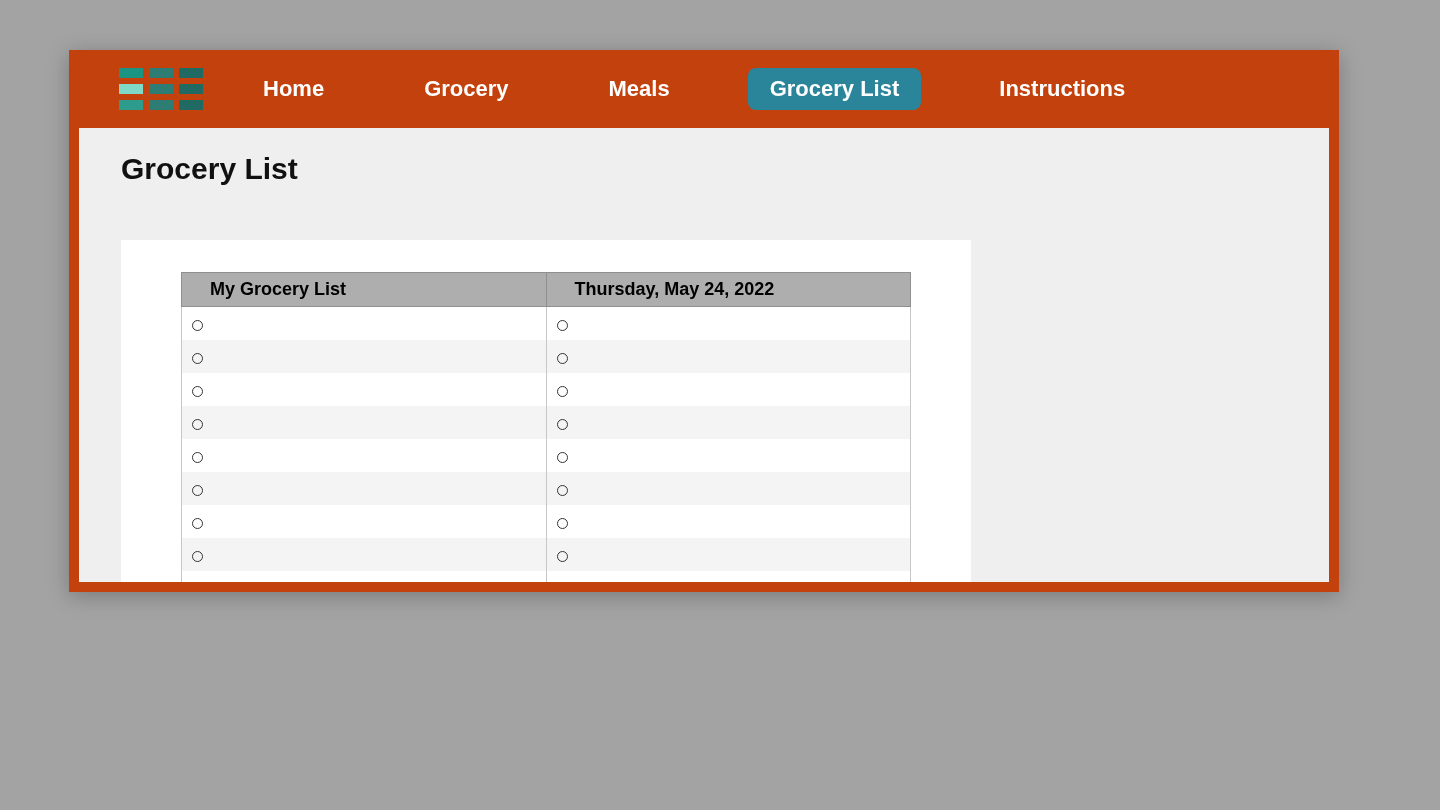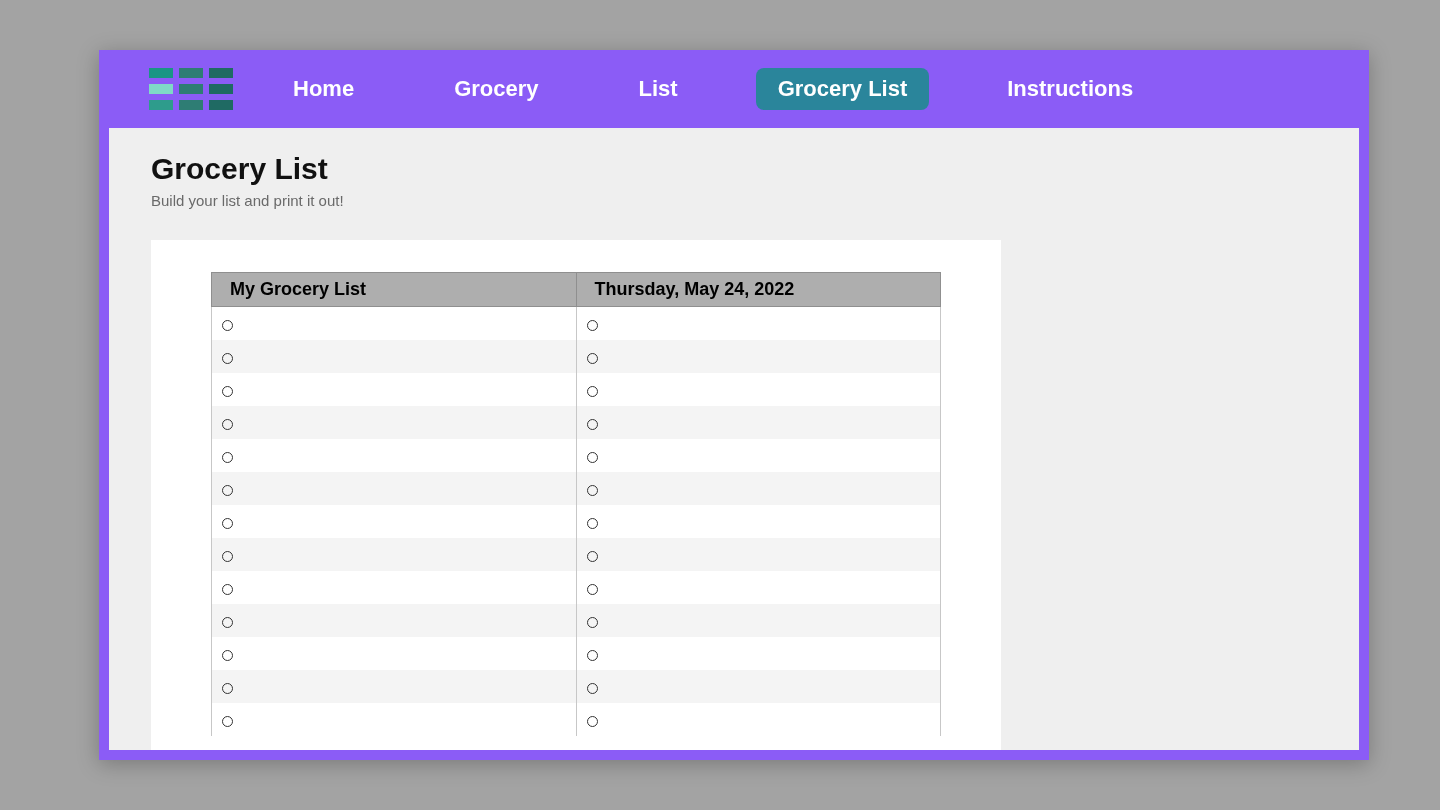--- a/index.html
+++ b/index.html
@@ -7,25 +7,25 @@
     padding: 0;
     width: 1440px;
     height: 810px;
     font-family: "Segoe UI", "Helvetica Neue", Arial, sans-serif;
     background: #a3a3a3;
     overflow: hidden;
   }
 
   .app-frame {
     position: absolute;
-    left: 99px;
+    left: 69px;
     top: 50px;
     width: 1270px;
-    height: 710px;
-    background: #8b5cf6;
+    height: 542px;
+    background: #c2410c;
     box-shadow: 0 4px 20px rgba(0,0,0,0.25);
     box-sizing: border-box;
   }
 
   .header {
     height: 78px;
     display: flex;
     align-items: center;
     padding-left: 50px;
   }
@@ -102,21 +102,21 @@
   table.grocery {
     width: 100%;
     border-collapse: collapse;
     table-layout: fixed;
   }
   table.grocery th {
     background: #aeaeae;
     font-size: 18px;
     font-weight: 700;
     text-align: left;
-    padding: 6px 18px;
+    padding: 6px 28px;
     border: 1px solid #8f8f8f;
     color: #000;
   }
   table.grocery td {
     border-left: 1px solid #c7c7c7;
     border-right: 1px solid #c7c7c7;
     padding: 0 10px;
     height: 33px;
     font-size: 15px;
     color: #222;
@@ -151,29 +151,28 @@
         <div></div>
         <div></div>
       <div></div>
         <div></div>
         <div></div>
     </div>
 
     <div class="nav">
       <div class="nav-item">Home</div>
       <div class="nav-item">Grocery</div>
-      <div class="nav-item">List</div>
+      <div class="nav-item">Meals</div>
       <div class="nav-item active">Grocery List</div>
       <div class="nav-item">Instructions</div>
     </div>
   </div>
 
   <div class="content-area">
     <div class="page-title">Grocery List</div>
-    <div class="page-subtitle">Build your list and print it out!</div>
 
     <div class="sheet">
       <table class="grocery">
         <thead>
           <tr>
             <th>My Grocery List</th>
             <th>Thursday, May 24, 2022</th>
           </tr>
         </thead>
         <tbody id="grocery-tbody">

